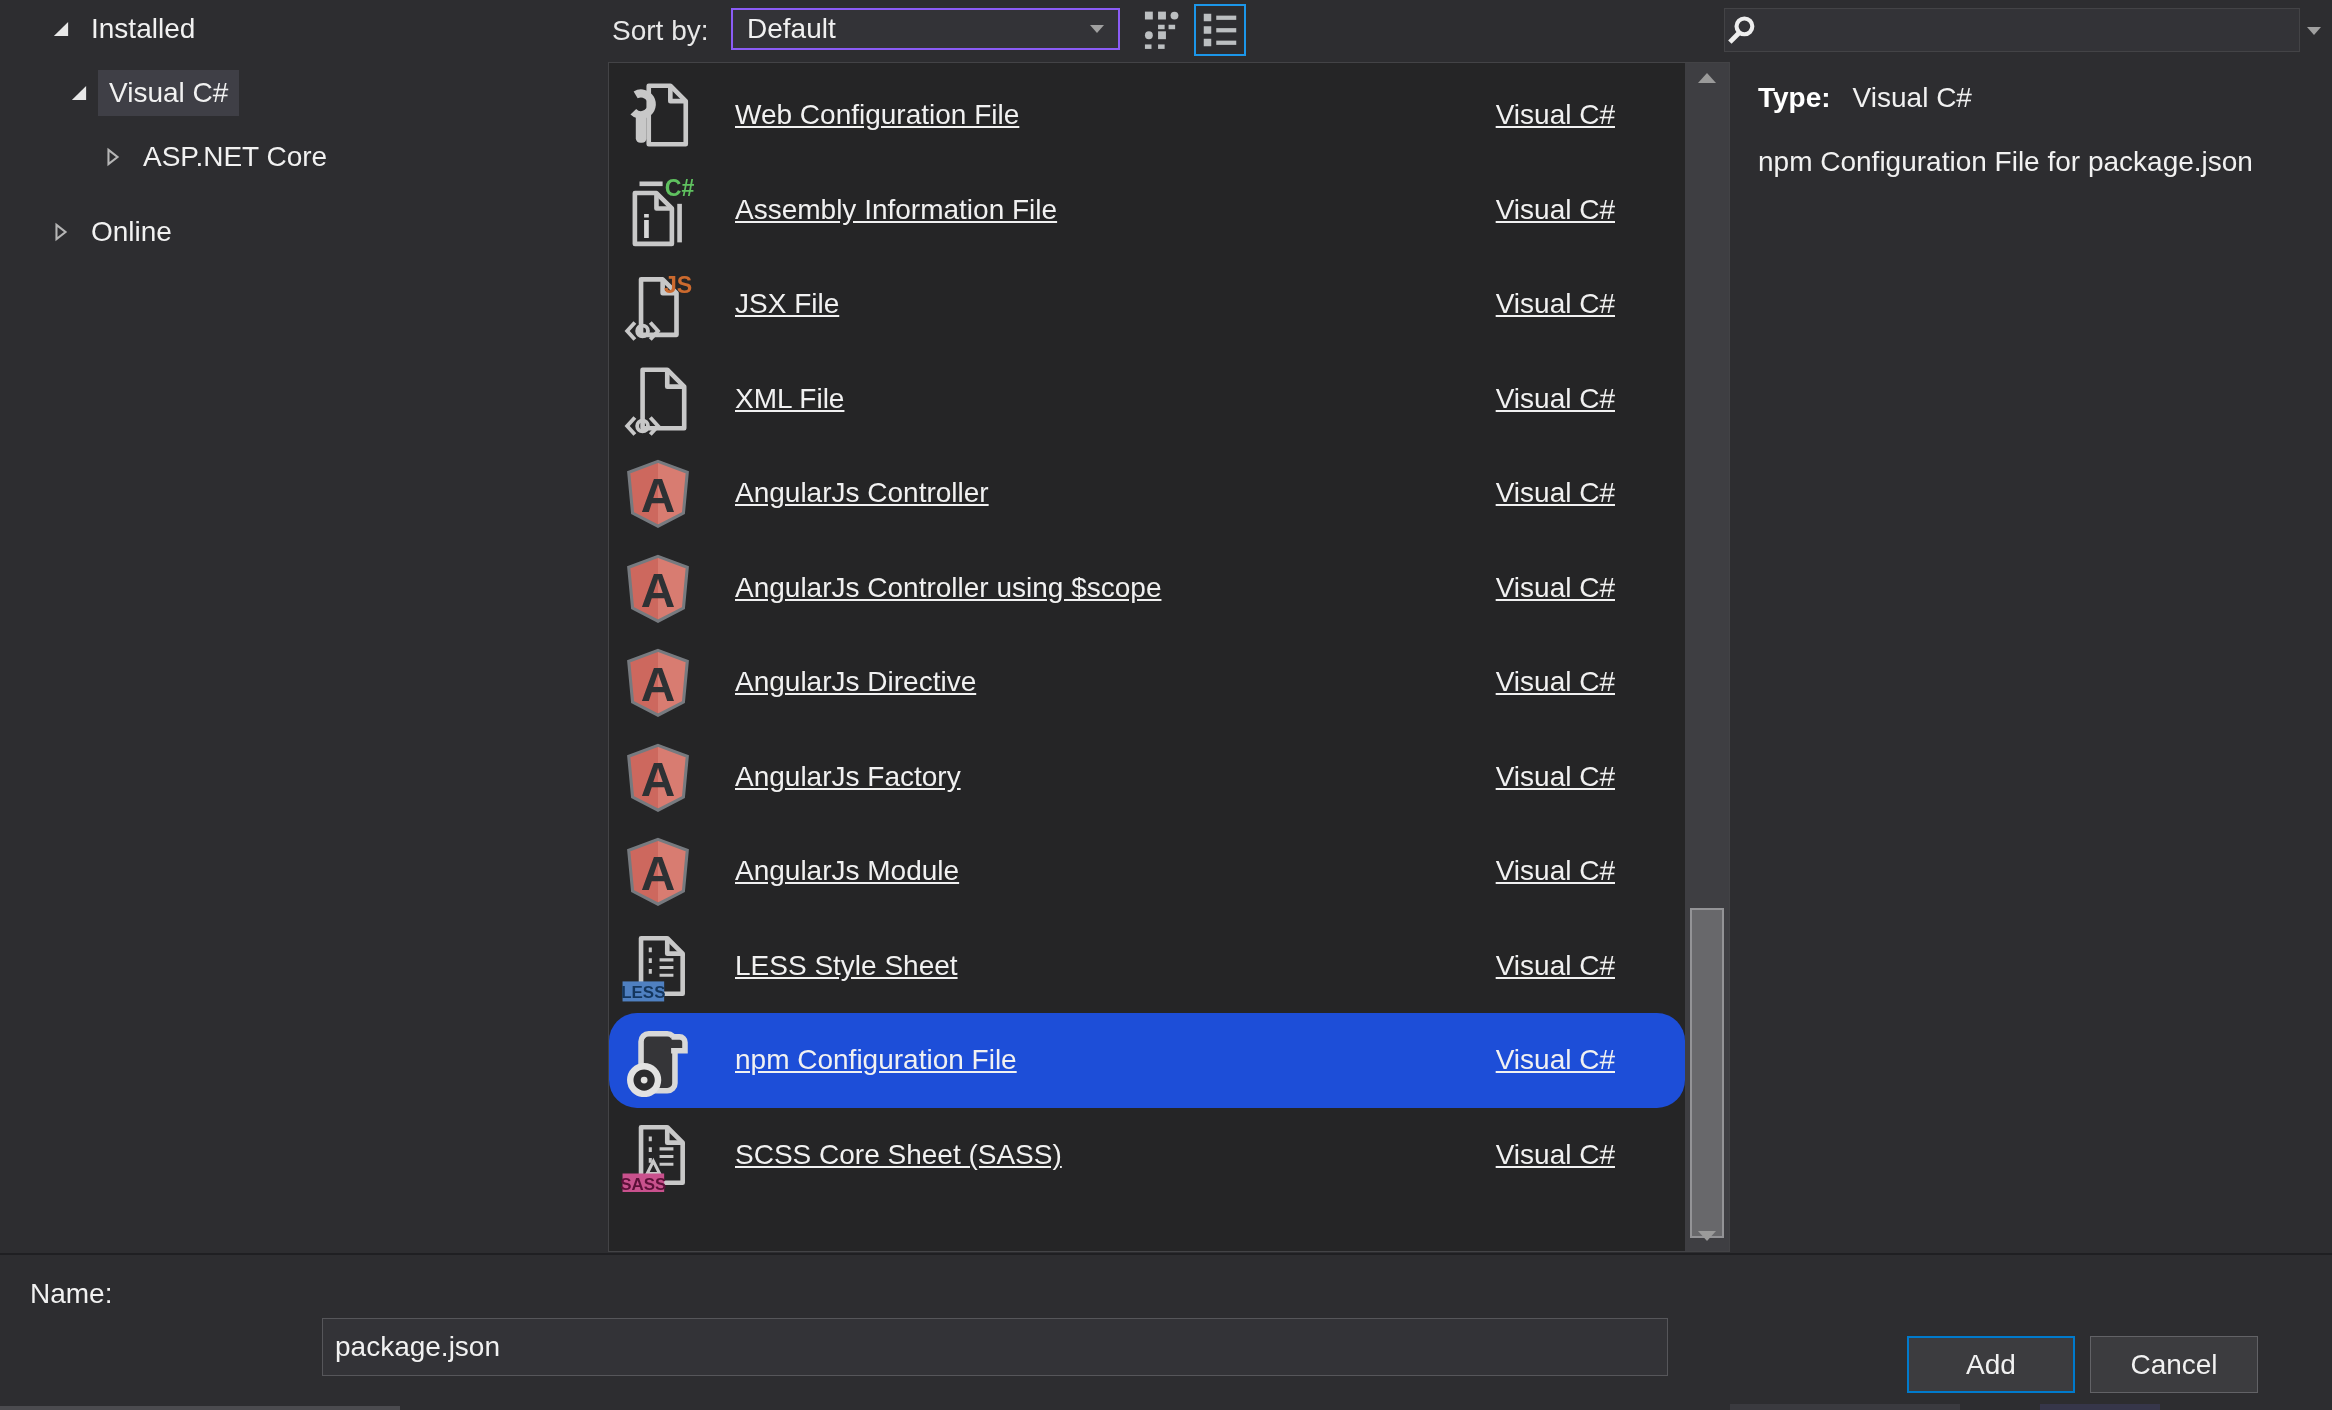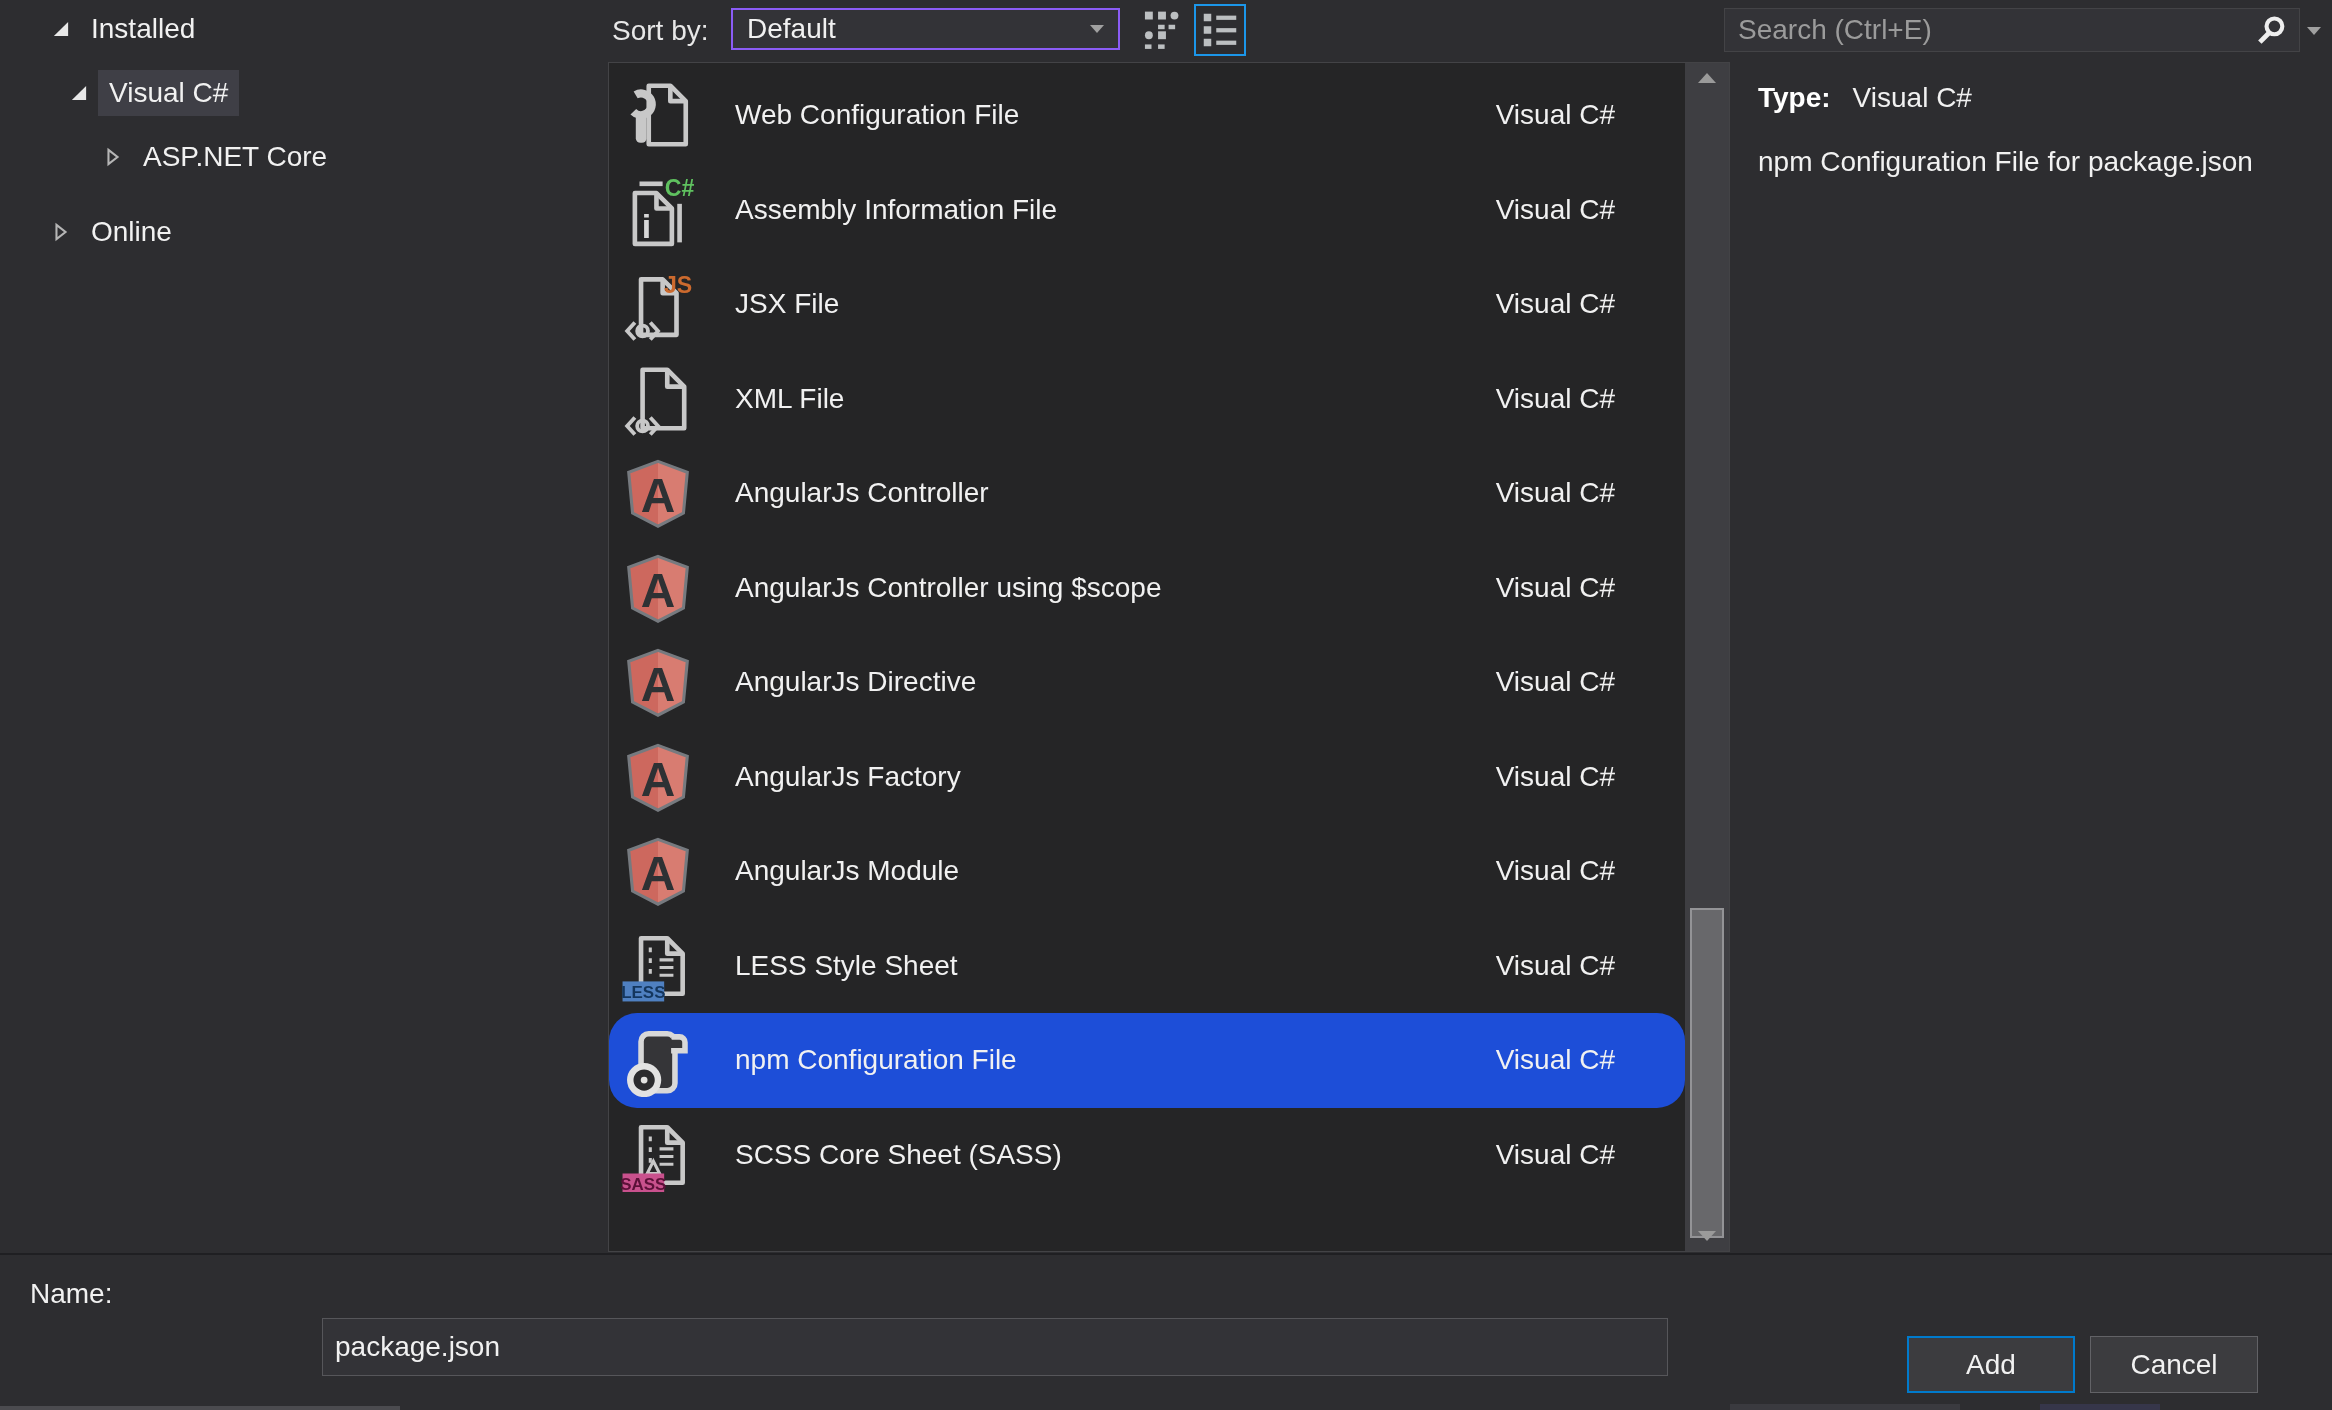--- a/index.html
+++ b/index.html
@@ -26,21 +26,21 @@
   
   .searchbox{position:absolute;left:1724px;top:8px;width:576px;height:44px;background:#333337;border:1px solid #434346;
     box-sizing:border-box;display:flex;align-items:center;}
   .searchbox input{flex:1;background:transparent;border:none;outline:none;color:#e8e8e8;font-size:28px;
     font-family:inherit;padding:0 0 0 13px;min-width:0;}
   .searchbox input::placeholder{color:#9b9b9b;}
   .search-caret{position:absolute;left:2306px;top:26px;}
   
   .list-panel{position:absolute;left:608px;top:62px;width:1122px;height:1190px;background:#252526;
     border:1px solid #434346;box-sizing:border-box;}
-  .rows{position:absolute;left:0;top:0;right:44px;bottom:0;padding-top:5px;}
+  .rows{position:absolute;left:0;top:0;right:44px;bottom:0;padding-top:5px;text-decoration:underline;}
   .row{height:94.5px;display:flex;align-items:center;}
   .row.selected{background:#1d4ed8;border-radius:28px;}
   .row .icon{width:74px;height:74px;flex:none;margin-left:12px;}
   .row .ilabel{margin-left:40px;font-size:28px;color:#f1f1f1;white-space:nowrap;}
   .row .cat{margin-left:auto;margin-right:70px;font-size:28px;color:#f1f1f1;}
   svg text{font-family:inherit;}
   .doc{fill:none;stroke:#c8c8c8;stroke-width:3;stroke-linejoin:round;}
   .code{fill:none;stroke:#c8c8c8;stroke-width:2.5;}
   .lines{fill:none;stroke:#c8c8c8;stroke-width:2;}
   
@@ -119,21 +119,20 @@
     <rect x="3" y="3" width="6" height="6"></rect>
       <rect x="13" y="4.5" width="16" height="3.4"></rect>
     <rect x="3" y="13" width="6" height="6"></rect>
       <rect x="13" y="14.5" width="16" height="3.4"></rect>
     <rect x="3" y="23" width="6" height="6"></rect>
       <rect x="13" y="24.5" width="16" height="3.4"></rect>
   </svg>
 </div>
 
 <div class="searchbox">
-  <input type="text" placeholder="Search (Ctrl+E)" style="">
   <svg width="34" height="34" viewBox="0 0 28 28" style="margin-right:10px;flex:none;">
     <circle cx="16" cy="11" r="6.5" fill="none" stroke="#eeeeee" stroke-width="3.4"></circle>
     <line x1="11.5" y1="16.5" x2="4" y2="24" stroke="#eeeeee" stroke-width="4"></line>
   </svg>
 </div>
 <svg class="search-caret" width="16" height="10" viewBox="0 0 16 10">
     <polygon points="1,1 15,1 8,9" fill="#a0a0a0"></polygon>
   </svg>
 
 <div class="list-panel">

